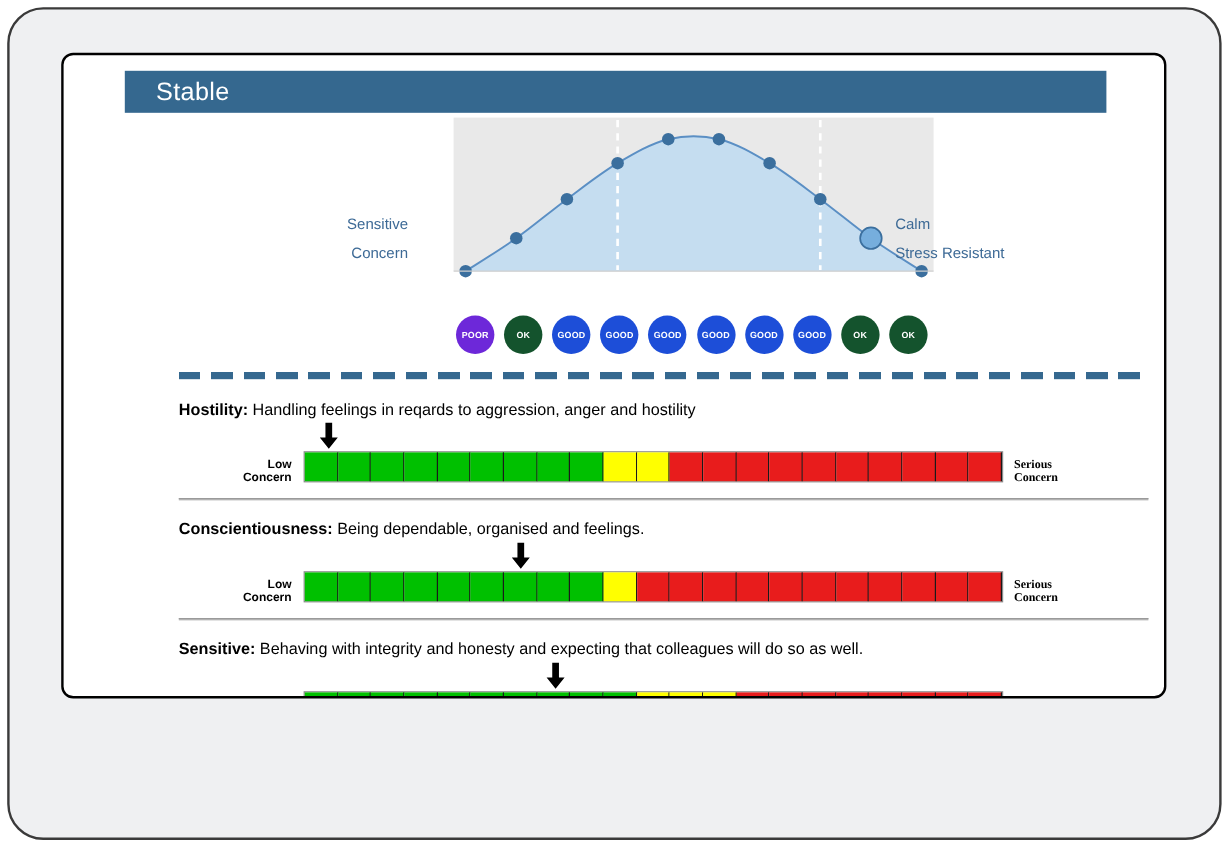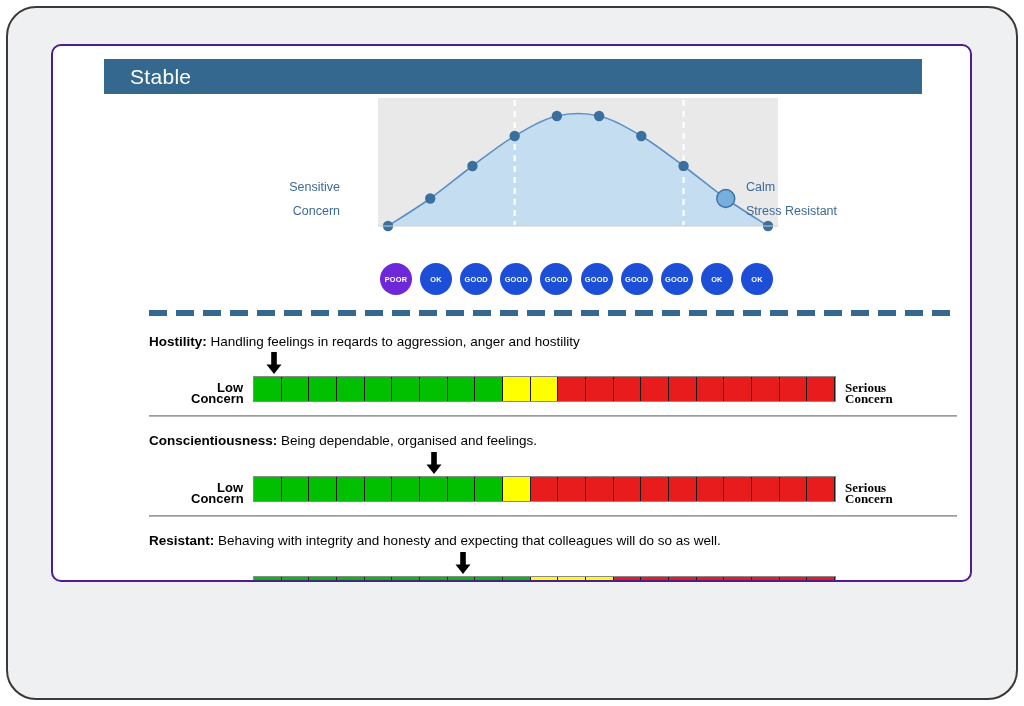--- a/index.html
+++ b/index.html
@@ -17,21 +17,21 @@
     width: 1012px; height: 694px;
     background: #eff0f2;
     border: 2px solid #3a3a3a;
     border-radius: 30px;
   }
   #screen-card {
     position: absolute;
     left: 43px; top: 36px;
     width: 921px; height: 538px;
     background: #ffffff;
-    border: 2px solid #4c1d95;
+    border: 2px solid #000000;
     border-radius: 10px;
     overflow: hidden;
   }
 
   
   #title-bar {
     position: absolute;
     left: 51px; top: 13px;
     width: 818px; height: 35px;
     background: #336699;
@@ -80,21 +80,21 @@
     border-radius: 50%;
     display: flex;
     align-items: center;
     justify-content: center;
     color: #ffffff;
     font-size: 7.4px;
     font-weight: bold;
     letter-spacing: 0.2px;
   }
   .badge.poor { background: #6d28d9; }
-  .badge.ok   { background: #1d4ed8; }
+  .badge.ok   { background: #14532d; }
   .badge.good { background: #1d4ed8; }
 
   
   #dashed-divider {
     position: absolute;
     left: 96px; top: 264px;
     width: 808px; height: 6px;
     background-image: repeating-linear-gradient(to right,
         #35688f 0px, #35688f 18px, transparent 18px, transparent 27px);
   }
@@ -106,21 +106,21 @@
     font-size: 13.5px;
     color: #000000;
     white-space: nowrap;
   }
   .trait-heading b { font-weight: bold; }
 
   .scale-block { position: absolute; left: 0; width: 100%; height: 46px; }
 
   .scale-label {
     position: absolute;
-    font-size: 13px;
+    font-size: 10px;
     line-height: 11px;
     color: #000000;
     white-space: pre-line;
     font-weight: 600;
   }
   .scale-label.low    { left: 138px; top: 8px; width: 52px; text-align: right; }
   .scale-label.serious{ left: 792px; top: 8px; width: 70px; text-align: left; font-family: Liberation Serif, serif; }
 
   .bar {
     position: absolute;
@@ -270,21 +270,21 @@
             <div class="seg r"></div>
             <div class="seg r"></div>
             <div class="seg r"></div>
             <div class="seg r"></div>
             <div class="seg r"></div>
             <div class="marker-arrow" style="left: 30.9%;"><svg width="18" height="24" viewBox="0 0 18 24">
                 <path d="M6.2 0 H11.8 V12.5 H16.5 L9 22 L1.5 12.5 H6.2 Z" fill="#000000"></path>
               </svg></div>
           </div>
         </div>
-        <div class="trait-heading" style="top: 487px;"><b>Resistant:</b><span> Behaving with integrity and honesty and expecting that colleagues will do so as well.</span></div>
+        <div class="trait-heading" style="top: 487px;"><b>Sensitive:</b><span> Behaving with integrity and honesty and expecting that colleagues will do so as well.</span></div>
         <div class="scale-block" style="top: 528px;">
           <div class="bar">
             <div class="seg g"></div>
             <div class="seg g"></div>
             <div class="seg g"></div>
             <div class="seg g"></div>
             <div class="seg g"></div>
             <div class="seg g"></div>
             <div class="seg g"></div>
             <div class="seg g"></div>

